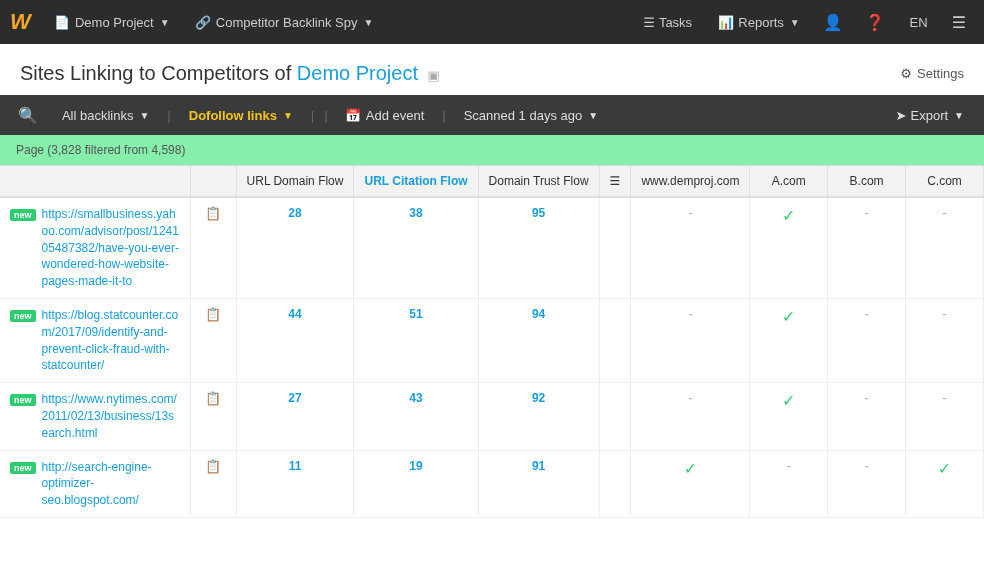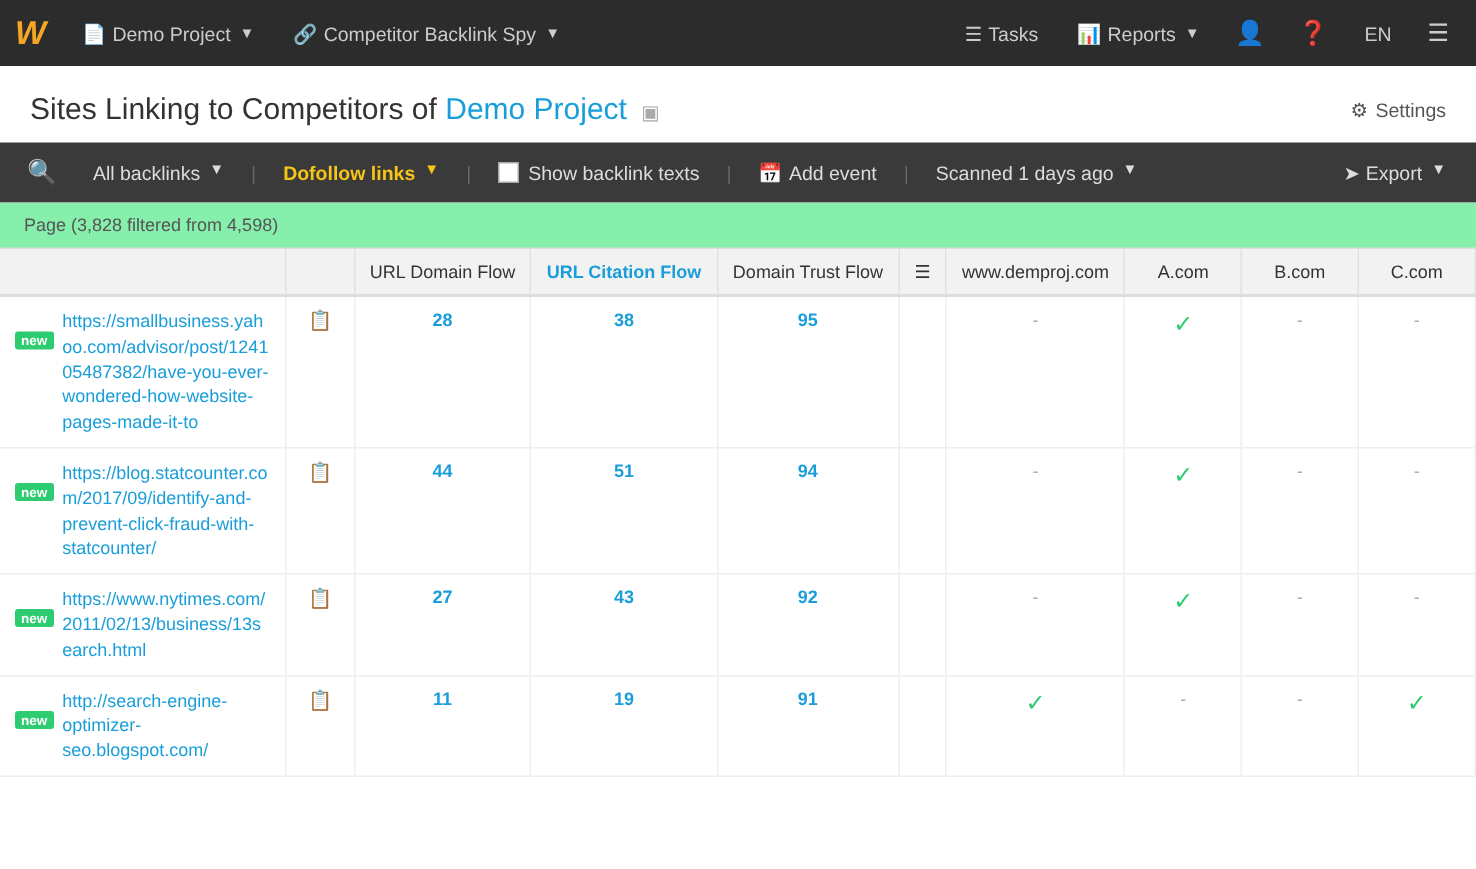--- a/index.html
+++ b/index.html
@@ -98,21 +98,21 @@
       gap: 6px;
     }
     .toolbar-btn {
       color: #ddd;
       background: none;
       border: none;
       cursor: pointer;
       padding: 4px 10px;
       font-size: 13px;
       display: flex;
-      align-items: flex-start;
+      align-items: center;
       gap: 4px;
       border-radius: 3px;
     }
     .toolbar-btn.active { color: #f5c518; font-weight: bold; }
     .toolbar-divider { color: #666; margin: 0 2px; }
     .toolbar-checkbox-btn {
       display: flex;
       align-items: center;
       gap: 6px;
       color: #ddd;
@@ -194,21 +194,21 @@
       gap: 6px;
     }
     .new-badge {
       background: #2ecc71;
       color: #fff;
       font-size: 9px;
       padding: 1px 4px;
       border-radius: 2px;
       font-weight: bold;
       white-space: nowrap;
-      margin-top: 15px;
+      margin-top: 3px;
       flex-shrink: 0;
     }
     .url-link {
       color: #1a9ed9;
       text-decoration: none;
       font-size: 12px;
       line-height: 1.4;
       word-break: break-word;
     }
     .copy-icon {
@@ -304,24 +304,20 @@
 
   <span class="toolbar-divider">|</span>
 
   <button class="toolbar-btn active">
     <span>Dofollow links</span>
     <span class="dropdown-arrow">▼</span>
   </button>
 
   <span class="toolbar-divider">|</span>
 
-  <button class="toolbar-checkbox-btn">
-    <span class="toolbar-checkbox"></span>
-    <span>Show backlink texts</span>
-  </button>
 
   <span class="toolbar-divider">|</span>
 
   <button class="toolbar-btn">
     <span>📅</span>
     <span>Add event</span>
   </button>
 
   <span class="toolbar-divider">|</span>
 

